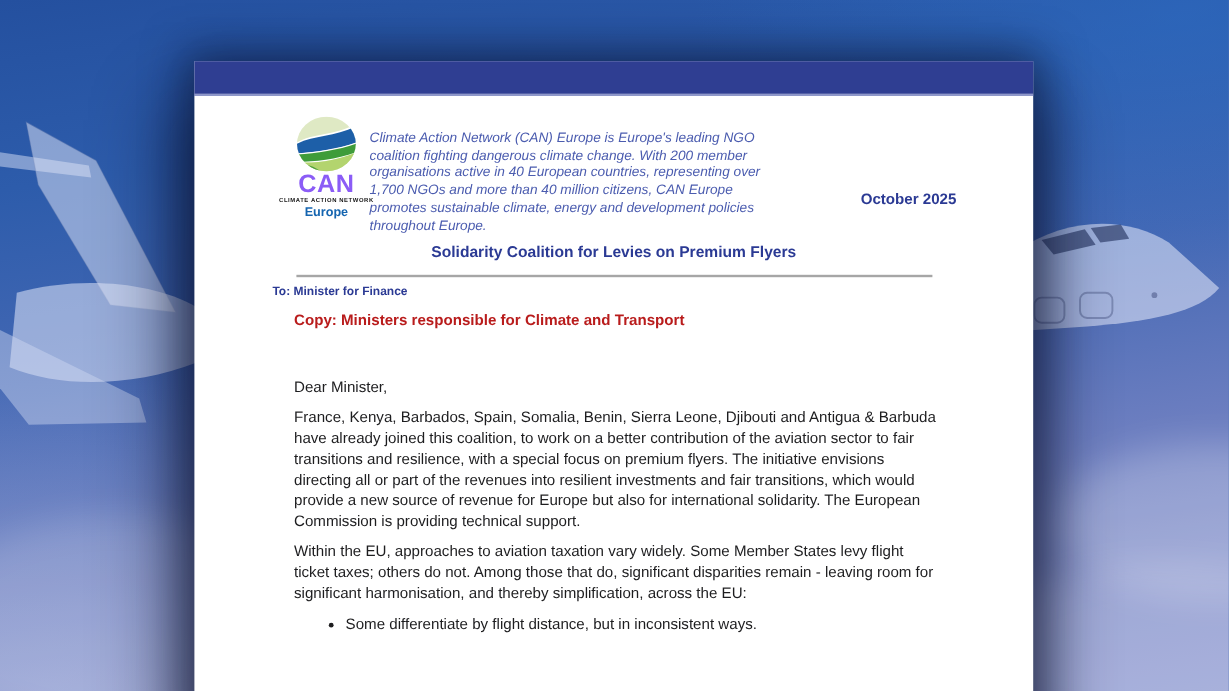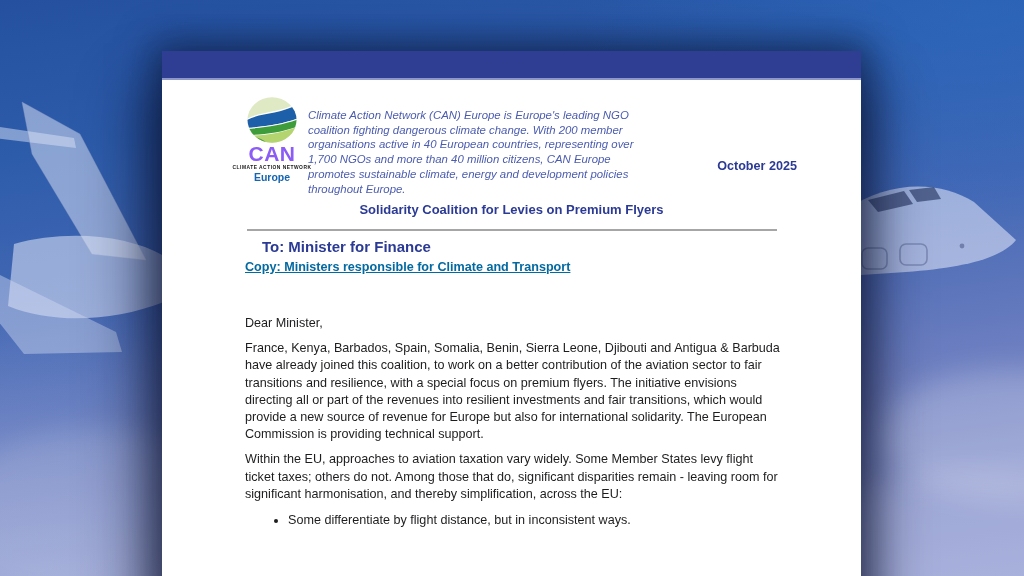--- a/index.html
+++ b/index.html
@@ -41,21 +41,21 @@
 
   .blurb {
     position:absolute; left:146px; top:57px; width:352px;
     font-style:italic; font-size:11.4px; line-height:14.7px;
   }
   .date { position:absolute; right:64px; top:108px; font-weight:bold; font-size:12.6px; }
 
   .title { position:absolute; left:0; top:151px; width:100%; text-align:center; font-weight:bold; font-size:13px; }
   .rule  { position:absolute; left:85px; top:178px; width:530px; height:2px; background:#a6a6a6; }
 
-  .to-line   { position:absolute; left:100px; top:187px; font-weight:bold; font-size:15px; }
+  .to-line   { position:absolute; left:65px; top:187px; font-weight:bold; font-size:10px; }
   .copy-line { position:absolute; left:83px; top:209px; font-weight:bold; font-size:12.6px; }
 
   .letter-body {
     position:absolute; left:83px; top:264px; width:538px;
     font-size:12.6px; line-height:17.2px; color:#1d1d1f;
   }
   .letter-body p { margin:0 0 8px 0; }
   .letter-body ul { margin:9px 0 0 0; padding-left:43px; }
   .letter-body li { margin-bottom:3px; }
 </style>
@@ -109,21 +109,21 @@
   </div>
 
   <div class="blurb" style="color:#4b5caf;">Climate Action Network (CAN) Europe is Europe's leading NGO coalition fighting dangerous climate change. With 200 member organisations active in 40 European countries, representing over 1,700 NGOs and more than 40 million citizens, CAN Europe promotes sustainable climate, energy and development policies throughout Europe.</div>
 
   <div class="date" style="color:#2b3a94;">October 2025</div>
 
   <div class="title" style="color:#2b3a94;">Solidarity Coalition for Levies on Premium Flyers</div>
   <div class="rule"></div>
 
   <div class="to-line" style="color:#2b3a94;">To: Minister for Finance</div>
-  <div class="copy-line" style="color:#0369a1;text-decoration:underline;">Copy: Ministers responsible for Climate and Transport</div>
+  <div class="copy-line" style="color:#b91c1c;">Copy: Ministers responsible for Climate and Transport</div>
 
   <div class="letter-body">
     <p>Dear Minister,</p>
     <p>France, Kenya, Barbados, Spain, Somalia, Benin, Sierra Leone, Djibouti and Antigua &amp; Barbuda have already joined this coalition, to work on a better contribution of the aviation sector to fair transitions and resilience, with a special focus on premium flyers. The initiative envisions directing all or part of the revenues into resilient investments and fair transitions, which would provide a new source of revenue for Europe but also for international solidarity. The European Commission is providing technical support.</p>
     <p>Within the EU, approaches to aviation taxation vary widely. Some Member States levy flight ticket taxes; others do not. Among those that do, significant disparities remain - leaving room for significant harmonisation, and thereby simplification, across the EU:</p>
     <ul>
       <li>Some differentiate by flight distance, but in inconsistent ways.</li>
 
     </ul>
   </div>

